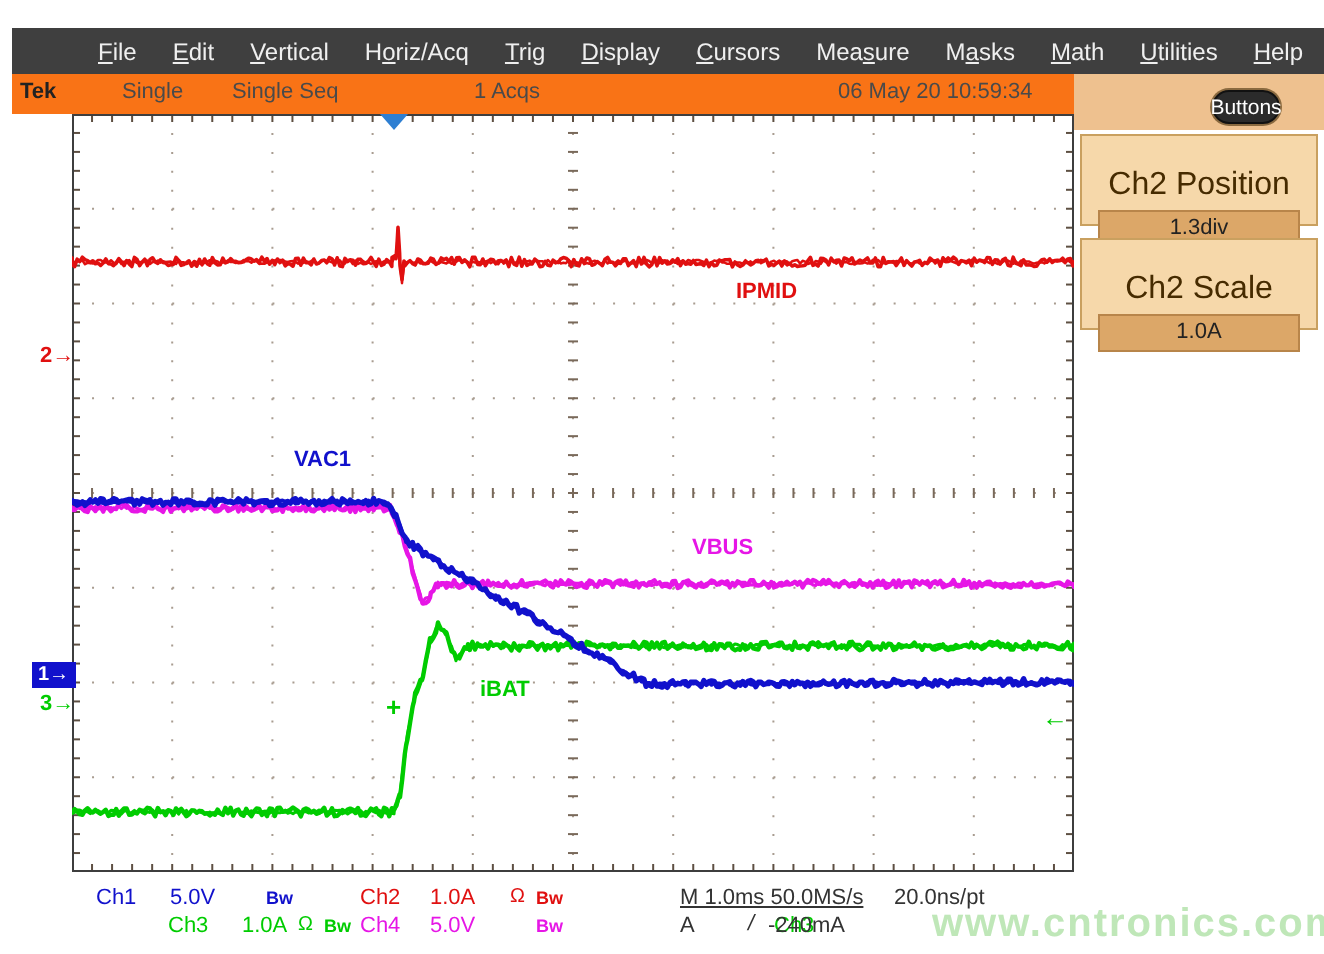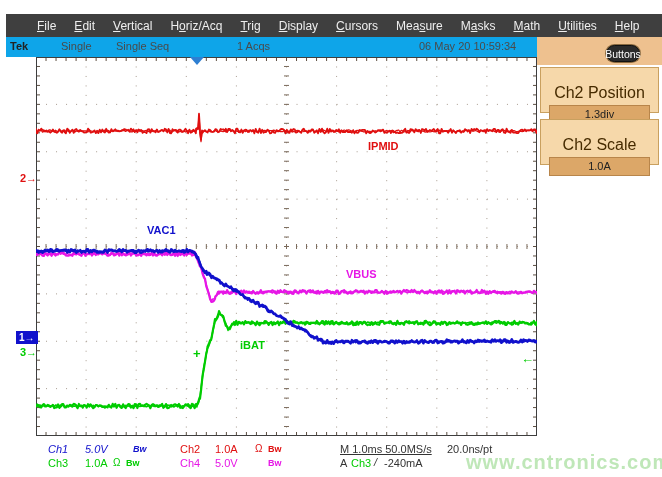--- a/index.html
+++ b/index.html
@@ -1,24 +1,24 @@
 <!DOCTYPE html>
 <html style="--ch1: #1111cc; --ch2: #e01010; --ch3: #00cc00; --ch4: #e616e6;"><head>
 <meta charset="utf-8">
 <style>
   html,body{margin:0;padding:0;background:#ffffff;}
   #screen{position:relative;width:662px;height:477px;background:#ffffff;overflow:hidden;
           font-family:"Liberation Sans",sans-serif;-webkit-font-smoothing:antialiased;}
   
   #menu-bar{position:absolute;left:6px;top:14px;right:0;height:23px;background:#3f3f3f;
-            display:flex;align-items:center;gap:0;padding-left:22px;}
+            display:flex;align-items:center;gap:0;padding-left:34px;}
   .menu-item{color:#efefef;font-size:12px;padding:0 9px;white-space:nowrap;cursor:default;}
   .menu-item u{text-decoration:underline;}
   
-  #status-bar{position:absolute;left:6px;top:37px;right:0;height:20px;background:#0ea5e9;
+  #status-bar{position:absolute;left:6px;top:37px;right:0;height:20px;background:#f97316;
               font-size:11px;color:#4a4a4a;}
   #status-bar .sb{position:absolute;top:3px;white-space:nowrap;}
   #brand{left:4px;color:#222;font-weight:bold;}
   #acq-state{left:55px;}
   #acq-mode{left:110px;}
   #acq-count{left:231px;}
   #datetime{left:413px;}
   #sidepanel-bg{position:absolute;left:537px;top:37px;right:0;height:28px;background:#eec18f;}
   #buttons-button{position:absolute;left:606px;top:45px;width:34px;height:17px;background:#2b2b2b;
                   color:#fff;font-size:10.5px;border:1px solid #111;border-radius:9px;
@@ -39,21 +39,21 @@
   .wave-label{position:absolute;font-size:11px;font-weight:bold;white-space:nowrap;}
   .ch-marker{position:absolute;font-size:11px;font-weight:bold;line-height:13px;white-space:nowrap;}
   .ch-marker.boxed{color:#fff;padding:0 3px;height:13px;font-size:10px;}
   #trig-triangle{position:absolute;width:0;height:0;border-left:7px solid transparent;
                  border-right:7px solid transparent;border-top:8px solid #2e7fd2;}
   #trig-cross{position:absolute;font-size:13px;font-weight:bold;line-height:12px;}
   #trig-level-arrow{position:absolute;font-size:13px;font-weight:bold;line-height:12px;}
   
   .r{position:absolute;font-size:11px;white-space:nowrap;color:#333;}
   .r.small{font-size:9px;font-weight:bold;}
-  .c1{color:var(--ch1);font-style:italic;} .c2{color:var(--ch2);} .c3{color:var(--ch3);} .c4{color:var(--ch4);text-align:center;}
+  .c1{color:var(--ch1);} .c2{color:var(--ch2);} .c3{color:var(--ch3);margin-left:36px;} .c4{color:var(--ch4);text-align:center;}
   #watermark{position:absolute;left:466px;top:451px;font-size:20px;font-weight:bold;
              color:#bfe7b8;letter-spacing:1px;}
 </style>
 </head>
 <body>
 
 <div id="screen">
 
   <div id="menu-bar">
       <span class="menu-item"><u>F</u>ile</span>

